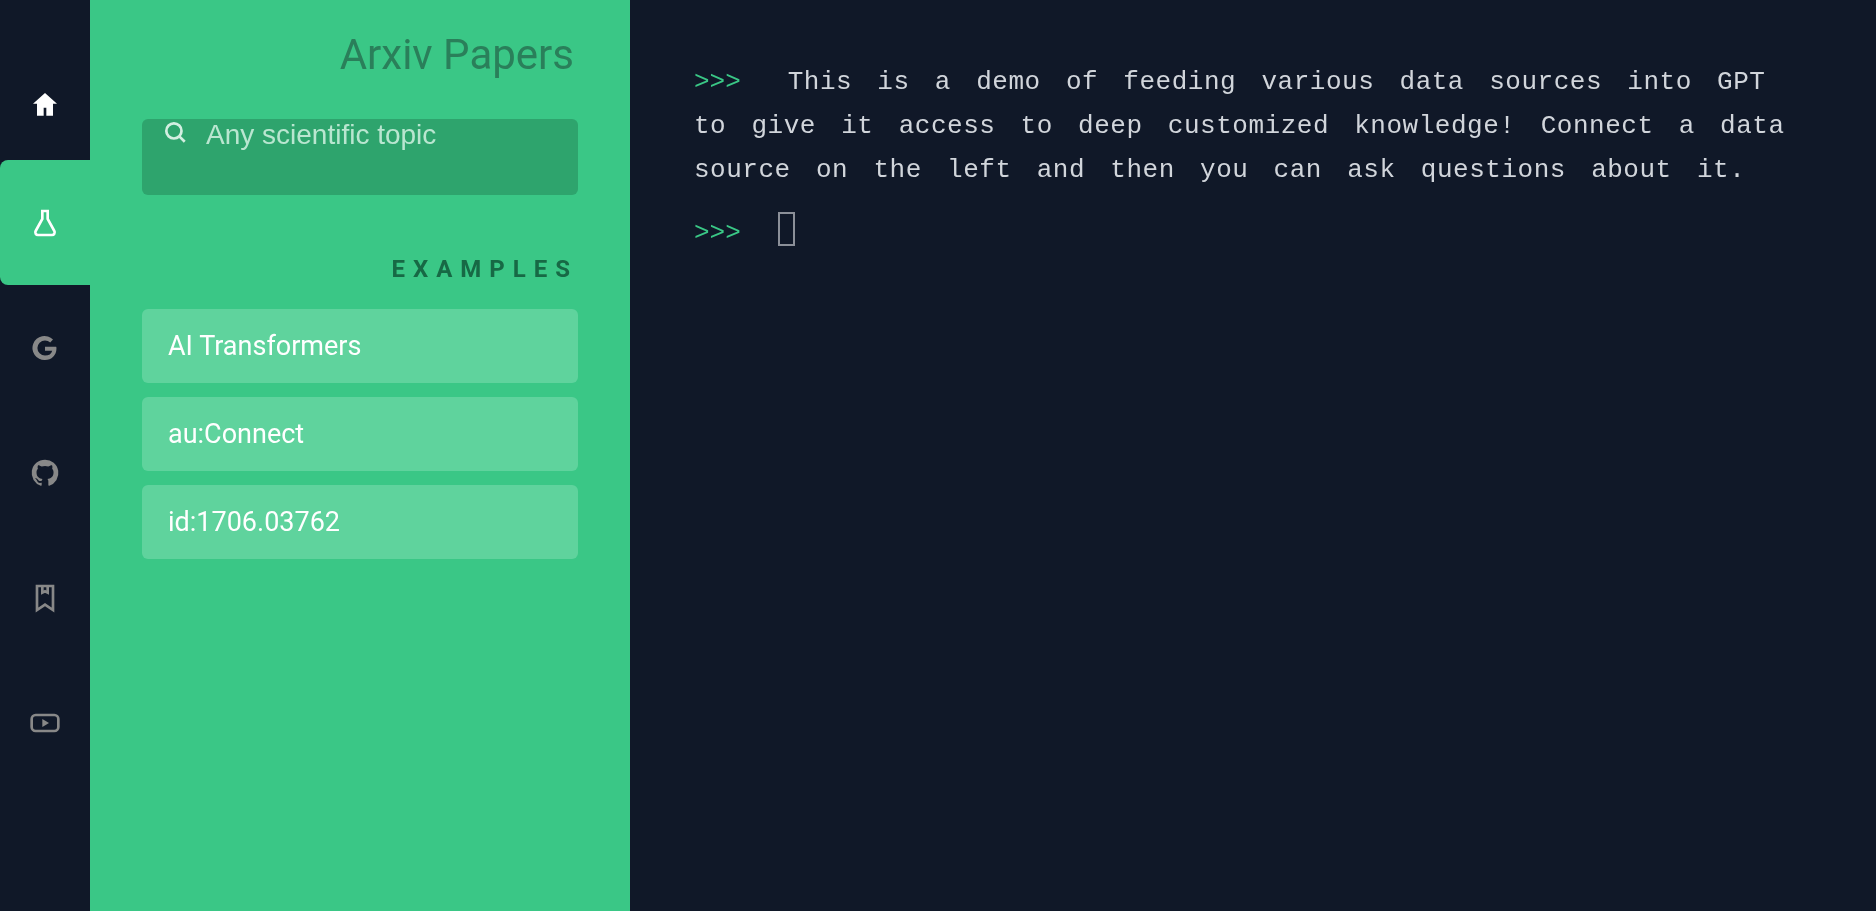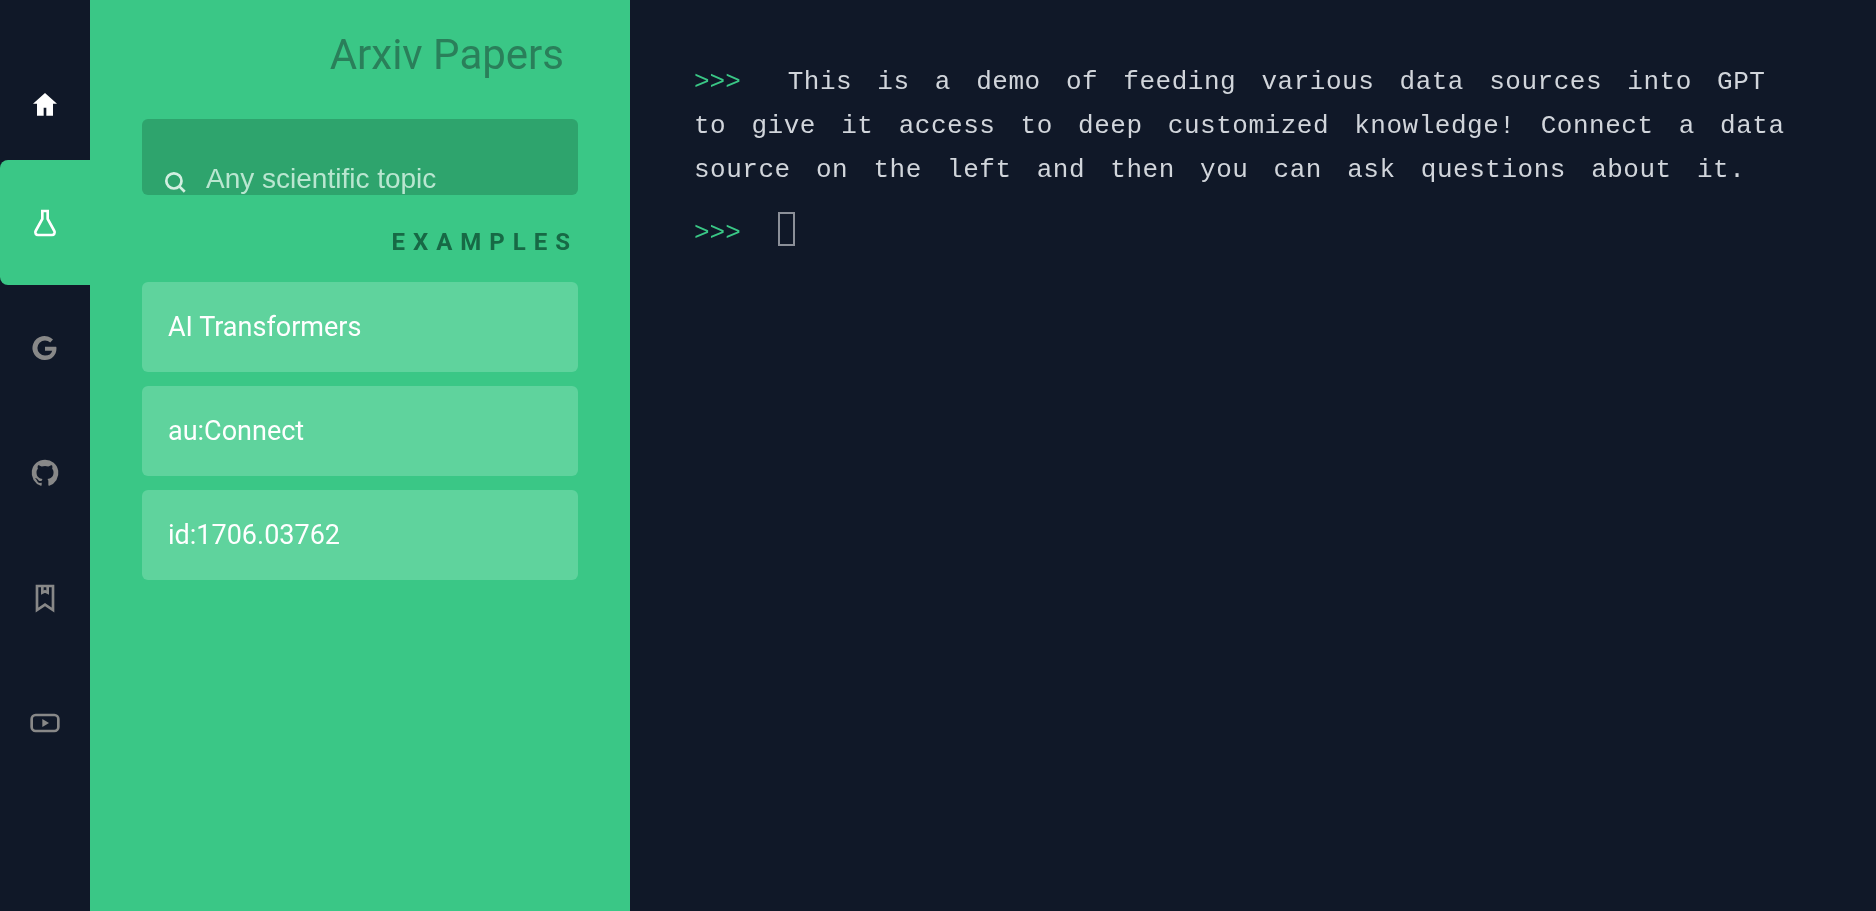--- a/index.html
+++ b/index.html
@@ -66,31 +66,31 @@
       flex-shrink: 0;
       overflow: hidden;
     }
 
     .panel-title {
       color: #2a7f5a;
       font-size: 42px;
       font-weight: 400;
       text-align: right;
       margin-bottom: 40px;
-      margin-right: 14px;
+      margin-right: 4px;
     }
 
     .search-row {
       background-color: #2ea46d;
       border-radius: 6px;
       height: 76px;
       display: flex;
-      align-items: flex-end;
+      align-items: flex-start;
       padding: 0 20px;
-      margin-bottom: 33px;
+      margin-bottom: 60px;
     }
 
     .search-row svg {
       width: 26px;
       height: 26px;
       color: #d3efe1;
       flex-shrink: 0;
     }
 
     .search-input {
@@ -112,21 +112,21 @@
       font-size: 24px;
       font-weight: 700;
       letter-spacing: 8px;
       text-align: right;
       margin-bottom: 26px;
     }
 
     .example-item {
       background-color: #5fd39d;
       border-radius: 6px;
-      height: 90px;
+      height: 74px;
       display: flex;
       align-items: center;
       padding: 0 26px;
       margin-bottom: 14px;
       cursor: pointer;
       color: #ffffff;
       font-size: 27px;
       font-weight: 400;
     }
 

